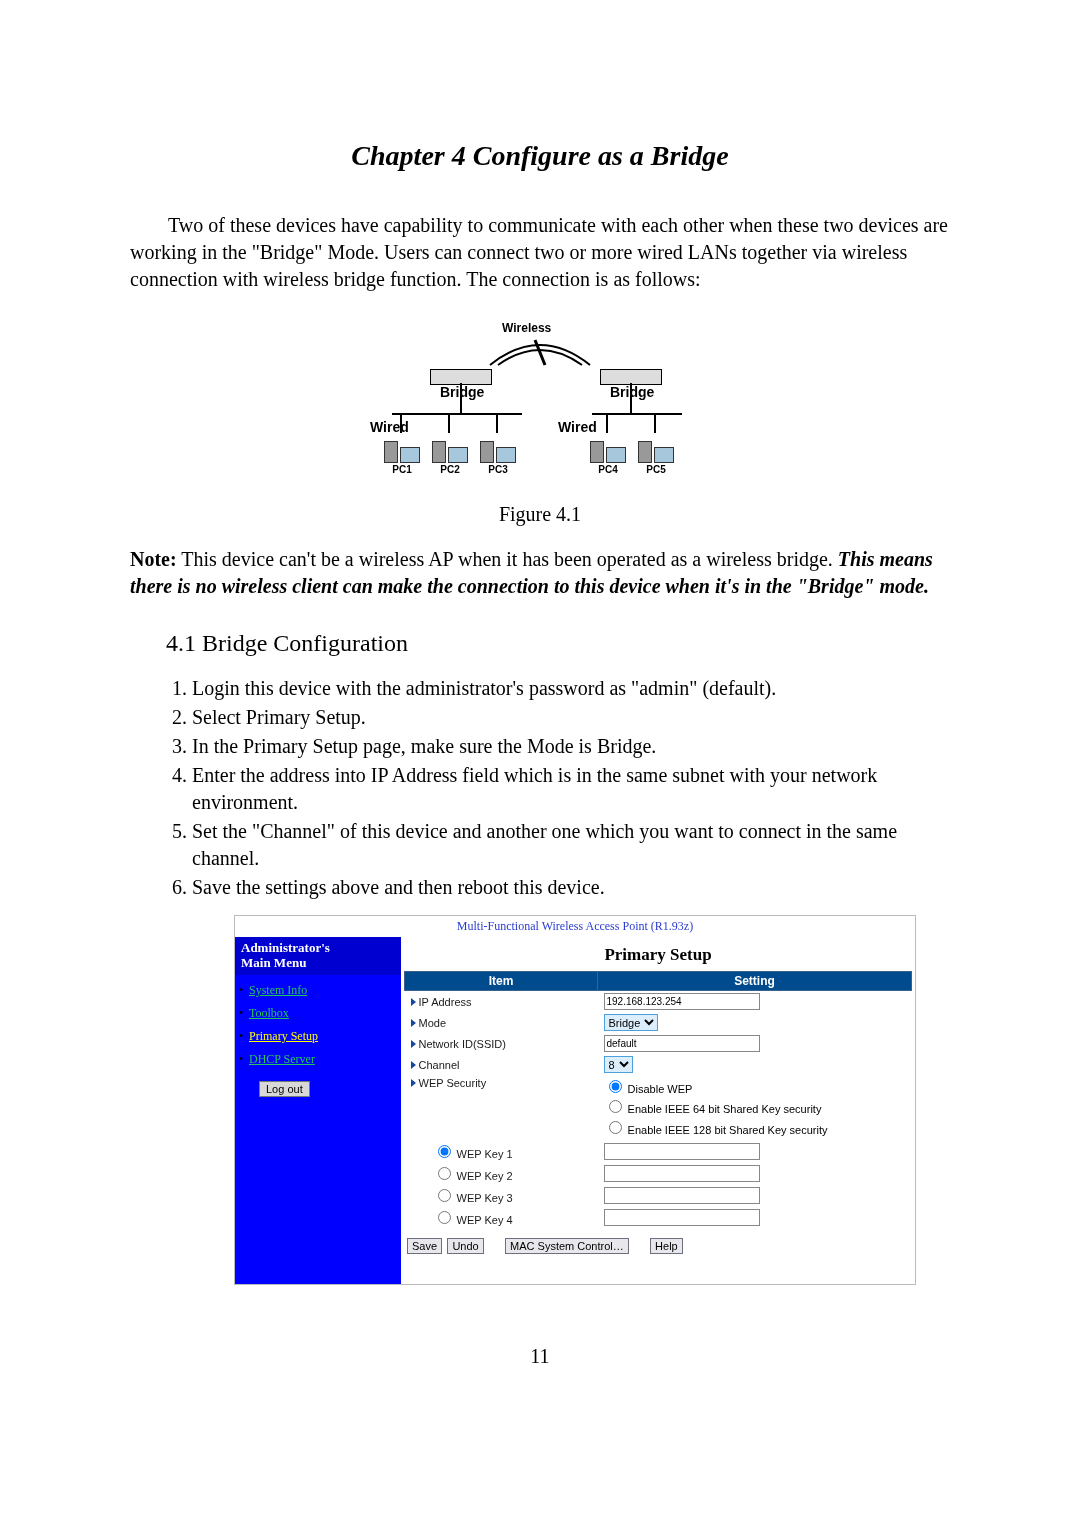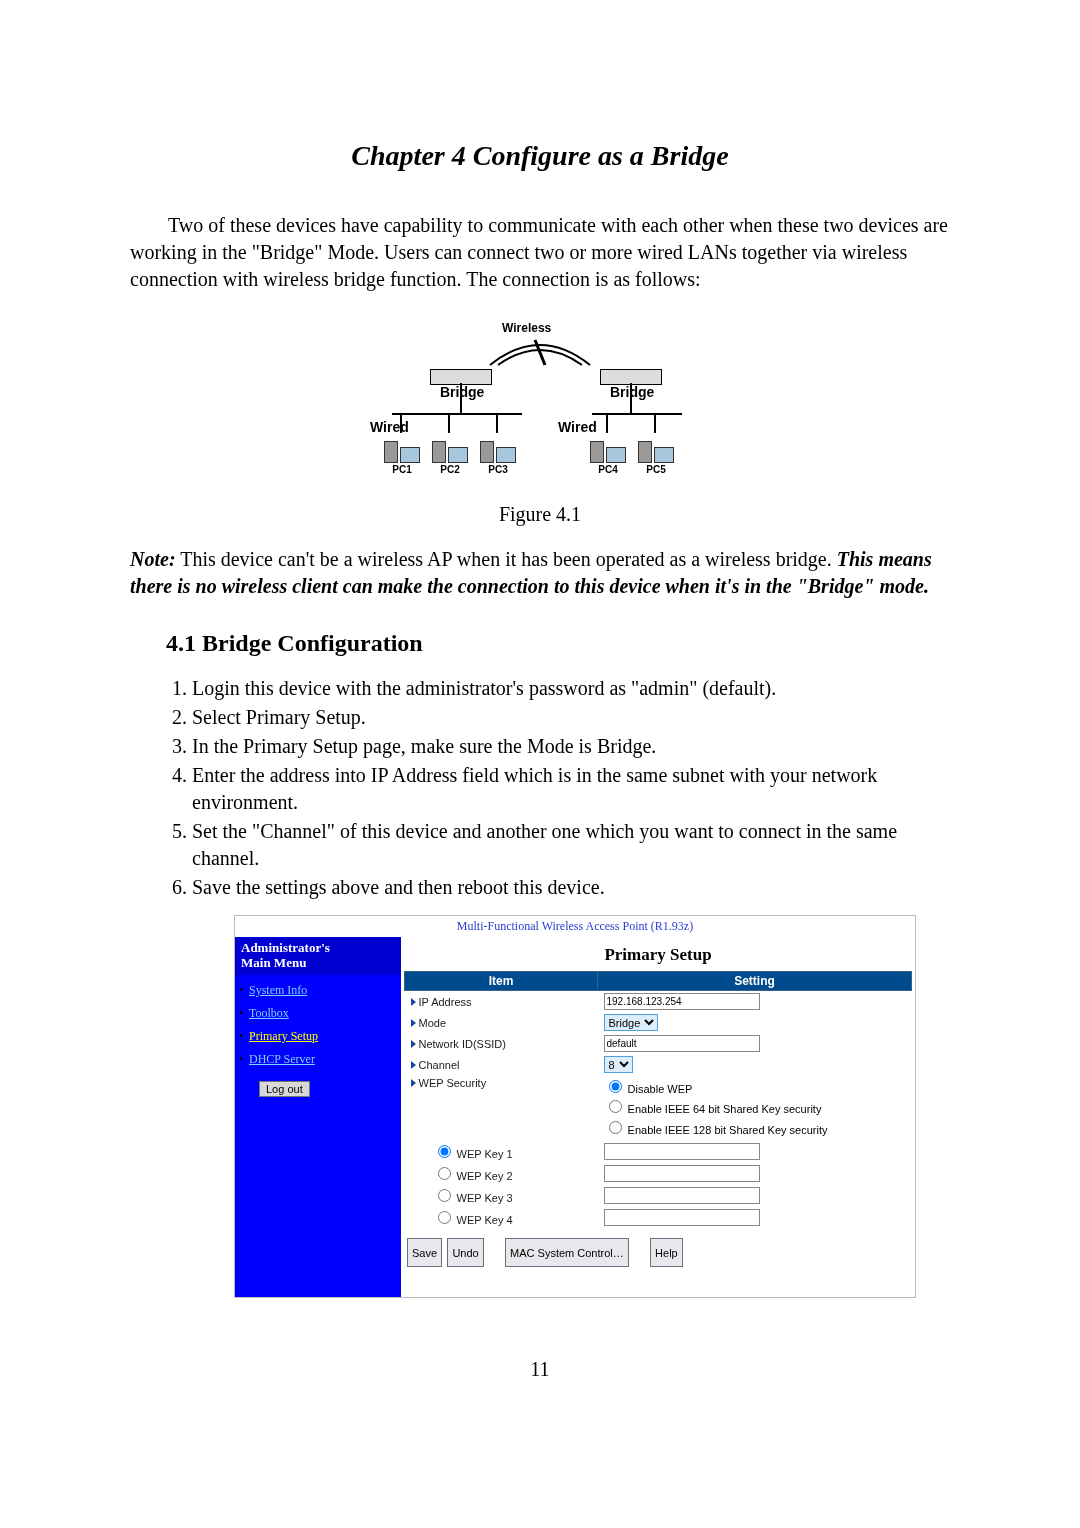--- a/index.html
+++ b/index.html
@@ -37,25 +37,25 @@
   }
   .figure-caption {
     font-size: 20px;
     margin-top: -2px;
   }
   .note-block {
     font-size: 20px;
     line-height: 1.35;
     margin-bottom: 30px;
   }
-  .note-label { font-style: italic; font-weight: bold; }
+  .note-label { font-weight: bold; }
   .note-em { font-style: italic; font-weight: bold; }
   .section-heading {
     font-size: 24px;
-    font-weight: bold;
+    font-weight: normal;
     margin: 8px 0 18px 36px;
   }
   ol.steps {
     font-size: 20px;
     margin: 0 0 14px 30px;
     padding-left: 32px;
     line-height: 1.35;
   }
   ol.steps li { margin-bottom: 2px; }
   .page-number {
@@ -140,21 +140,21 @@
     padding:4px 0 0 0;
     margin:0;
   }
   .ss-nav li {
     padding:4px 6px 4px 14px;
     font-family:"Times New Roman", serif;
     font-size:12px;
     position:relative;
     text-decoration:underline;
     cursor:pointer;
-    color:#7dd3fc;
+    color:#22c55e;
   }
   .ss-nav li::before {
     content:"•";
     position:absolute; left:4px; color:#000;
   }
   .ss-nav li.active { color:#ffff00; }
   .ss-logout {
     display:inline-block;
     margin:10px 0 0 24px;
     font-size:11px;
@@ -213,21 +213,21 @@
     border:1px solid #4da0da;
     background:#dceefc;
   }
   .wep-opts { line-height:1.4; }
   .ss-buttons {
     margin: 10px 0 0 6px;
   }
   .ss-buttons button {
     font-size:11px;
     padding:0 4px;
-    height:29px;
+    height:16px;
     margin-right:2px;
     border:1px solid #6b6f7e;
     background:#e8e8ec;
   }
 </style>
 </head>
 <body>
 
 <div class="page">
 

